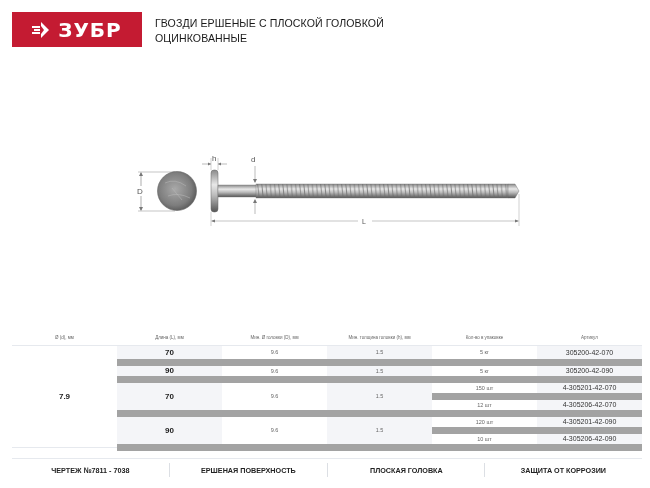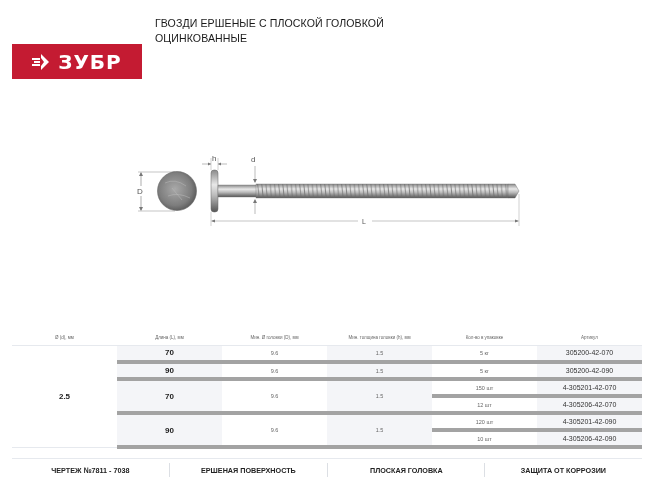--- a/index.html
+++ b/index.html
@@ -1,21 +1,21 @@
 <!DOCTYPE html>
 <html><head>
   <meta charset="utf-8">
   <style>
     * { box-sizing: border-box; margin: 0; padding: 0; }
     html, body { width: 650px; height: 488px; background: #ffffff; overflow: hidden; }
     body { font-family: "Liberation Sans", "DejaVu Sans", sans-serif; color: #222; position: relative; }
 
     .logo {
       position: absolute; left: 12px; top: 12px; width: 130px; height: 35px;
-      background: #c41b32; display: flex; align-items: center; justify-content: center; margin-top: 32px;
+      background: #c41b32; display: flex; align-items: center; justify-content: center;
     }
     .logo-inner { display: flex; align-items: center; gap: 4px; }
     .logo svg { display: block; }
     .logo-text {
       color: #fff; font-family: "DejaVu Sans", sans-serif; font-weight: bold;
       font-size: 20px; letter-spacing: 1px; line-height: 1;
     }
 
     .title {
       position: absolute; left: 155px; top: 16px;
@@ -29,21 +29,21 @@
     table.spec {
       position: absolute; left: 12px; top: 330px; width: 630px;
       border-collapse: collapse; table-layout: fixed;
       font-size: 7px;
     }
     table.spec th {
       font-weight: normal; color: #666; font-size: 4.5px; height: 15px;
       border-bottom: 1px solid #e6e9ee; text-align: center;
     }
     table.spec td {
-      text-align: center; height: 17px; border-bottom: 4px solid #a3a3a3; color: #555;
+      text-align: center; height: 17px; border-bottom: 7px solid #a3a3a3; color: #555;
       font-size: 6.5px;
     }
     table.spec td.g { background: #f4f5f8; }
     table.spec td.bold { font-weight: bold; color: #222; font-size: 8px; }
     table.spec td.art { font-size: 7px; color: #333; }
     table.spec td.thin { font-size: 5.5px; color: #666; }
     table.spec td.d { font-weight: bold; color: #222; font-size: 8px; border-bottom: none; }
 
     .footer {
       position: absolute; left: 12px; top: 458px; width: 630px; height: 23px;
@@ -152,21 +152,21 @@
       <th>Ø (d), мм</th>
       <th>Длина (L), мм</th>
       <th>Мин. Ø головки (D), мм</th>
       <th>Мин. толщина головки (h), мм</th>
       <th>Кол-во в упаковке</th>
       <th>Артикул</th>
     </tr>
   </thead>
   <tbody>
     <tr>
-      <td class="d" rowspan="6" style="border-bottom:1px solid #e6e9ee;">2.5</td>
+      <td class="d" rowspan="6" style="border-bottom:1px solid #e6e9ee;">7.9</td>
       <td class="g bold">70</td>
       <td class="thin">9.6</td>
       <td class="g thin">1.5</td>
       <td class="thin">5 кг</td>
       <td class="g art">305200-42-070</td>
     </tr>
     <tr>
       <td class="g bold">90</td>
       <td class="thin">9.6</td>
       <td class="g thin">1.5</td>

